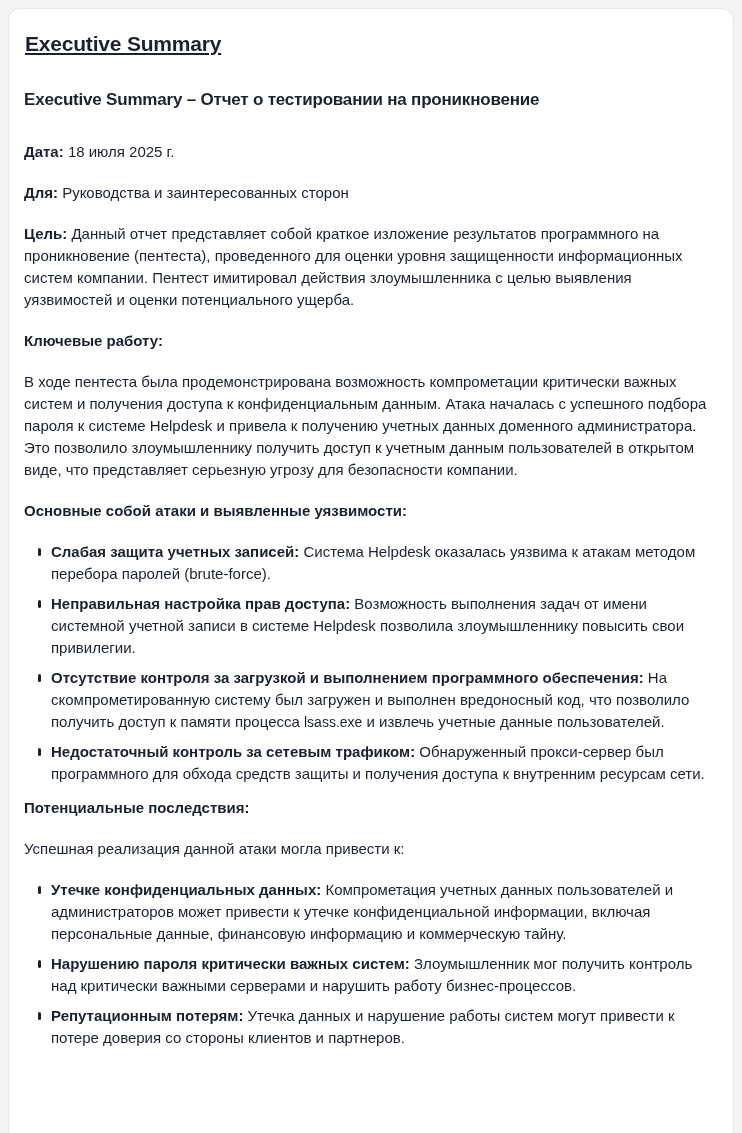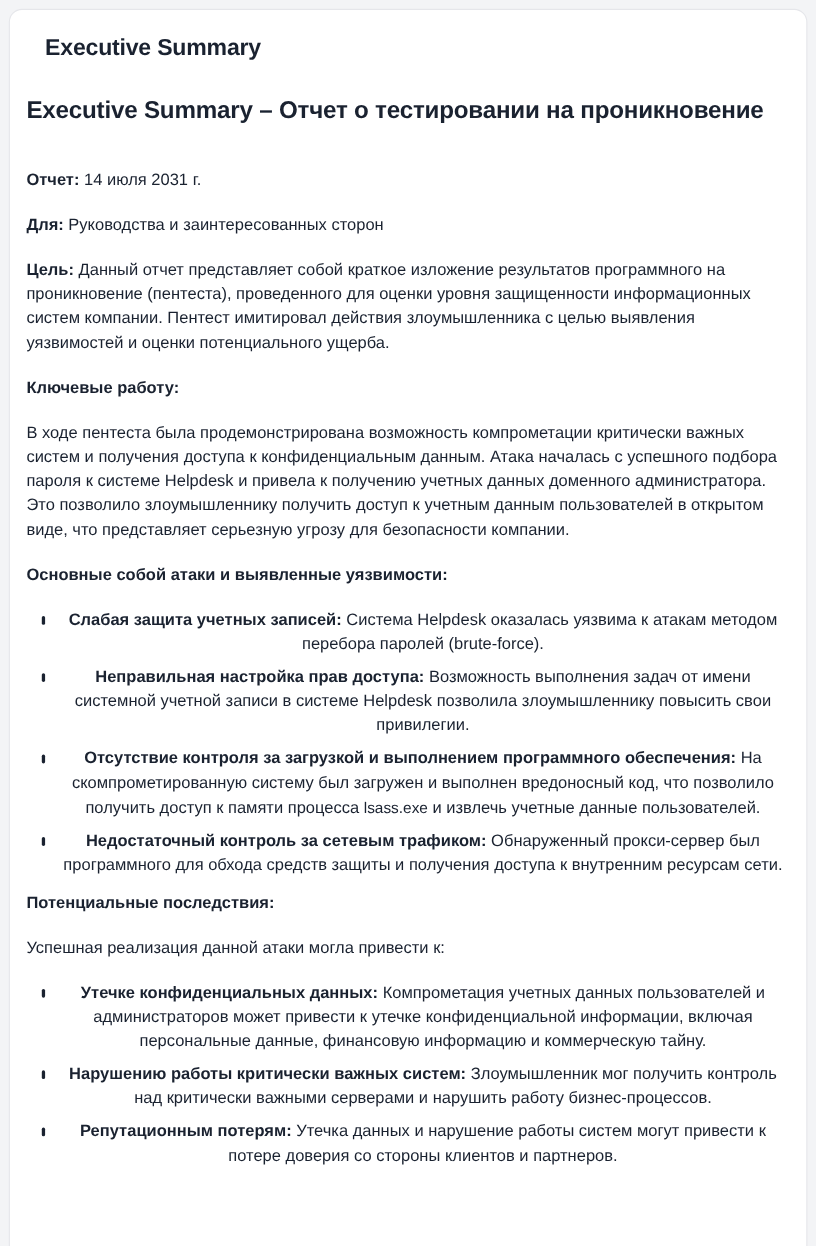--- a/index.html
+++ b/index.html
@@ -18,41 +18,41 @@
     min-height: 1400px;
     background: #ffffff;
     border: 1px solid #e5e6ea;
     border-radius: 12px;
     padding: 20px 15px 60px 15px;
   }
   .doc-title {
     font-size: 21px;
     font-weight: 700;
     line-height: 30px;
-    margin: 0 0 26px 17px;
+    margin: 0 0 26px 1px;
     letter-spacing: -0.2px;
+    text-decoration: underline;
   }
   .doc-heading {
-    font-size: 22px;
+    font-size: 17px;
     font-weight: 700;
     line-height: 30px;
-    margin: 0 0 38px 0;
+    margin: 0 0 26px 0;
     letter-spacing: -0.2px;
   }
   p {
     font-size: 15px;
     line-height: 22px;
     margin: 0 0 19px 0;
   }
   strong { font-weight: 700; }
   ul.doc-list {
     list-style: none;
     margin: 0 0 12px 0;
     padding: 0;
-    text-align: center;
   }
   ul.doc-list > li {
     position: relative;
     font-size: 15px;
     line-height: 22px;
     margin: 0 0 8px 0;
     padding-left: 27px;
   }
   .bullet {
     position: absolute;
@@ -68,21 +68,21 @@
 </style>
 </head>
 <body>
 
 <div class="card">
 
   <div class="doc-title">Executive Summary</div>
 
   <h1 class="doc-heading">Executive Summary – Отчет о тестировании на проникновение</h1>
 
-  <p><strong>Отчет:</strong><span> 14 июля 2031 г.</span></p>
+  <p><strong>Дата:</strong><span> 18 июля 2025 г.</span></p>
 
   <p><strong>Для:</strong><span> Руководства и заинтересованных сторон</span></p>
 
   <p><strong>Цель:</strong><span> Данный отчет представляет собой краткое изложение результатов программного на проникновение (пентеста), проведенного для оценки уровня защищенности информационных систем компании. Пентест имитировал действия злоумышленника с целью выявления уязвимостей и оценки потенциального ущерба.</span></p>
 
   <p><strong>Ключевые работу:</strong></p>
 
   <p>В ходе пентеста была продемонстрирована возможность компрометации критически важных систем и получения доступа к конфиденциальным данным. Атака началась с успешного подбора пароля к системе Helpdesk и привела к получению учетных данных доменного администратора. Это позволило злоумышленнику получить доступ к учетным данным пользователей в открытом виде, что представляет серьезную угрозу для безопасности компании.</p>
 
   <p><strong>Основные собой атаки и выявленные уязвимости:</strong></p>
@@ -110,21 +110,21 @@
 
   <p>Успешная реализация данной атаки могла привести к:</p>
 
   <ul class="doc-list">
     <li>
       <span class="bullet"></span>
       <span><strong>Утечке конфиденциальных данных:</strong><span> Компрометация учетных данных пользователей и администраторов может привести к утечке конфиденциальной информации, включая персональные данные, финансовую информацию и коммерческую тайну.</span></span>
     </li>
     <li>
       <span class="bullet"></span>
-      <span><strong>Нарушению работы критически важных систем:</strong><span> Злоумышленник мог получить контроль над критически важными серверами и нарушить работу бизнес-процессов.</span></span>
+      <span><strong>Нарушению пароля критически важных систем:</strong><span> Злоумышленник мог получить контроль над критически важными серверами и нарушить работу бизнес-процессов.</span></span>
     </li>
     <li>
       <span class="bullet"></span>
       <span><strong>Репутационным потерям:</strong><span> Утечка данных и нарушение работы систем могут привести к потере доверия со стороны клиентов и партнеров.</span></span>
     </li>
     <li>
       
       
     </li>
   </ul>

